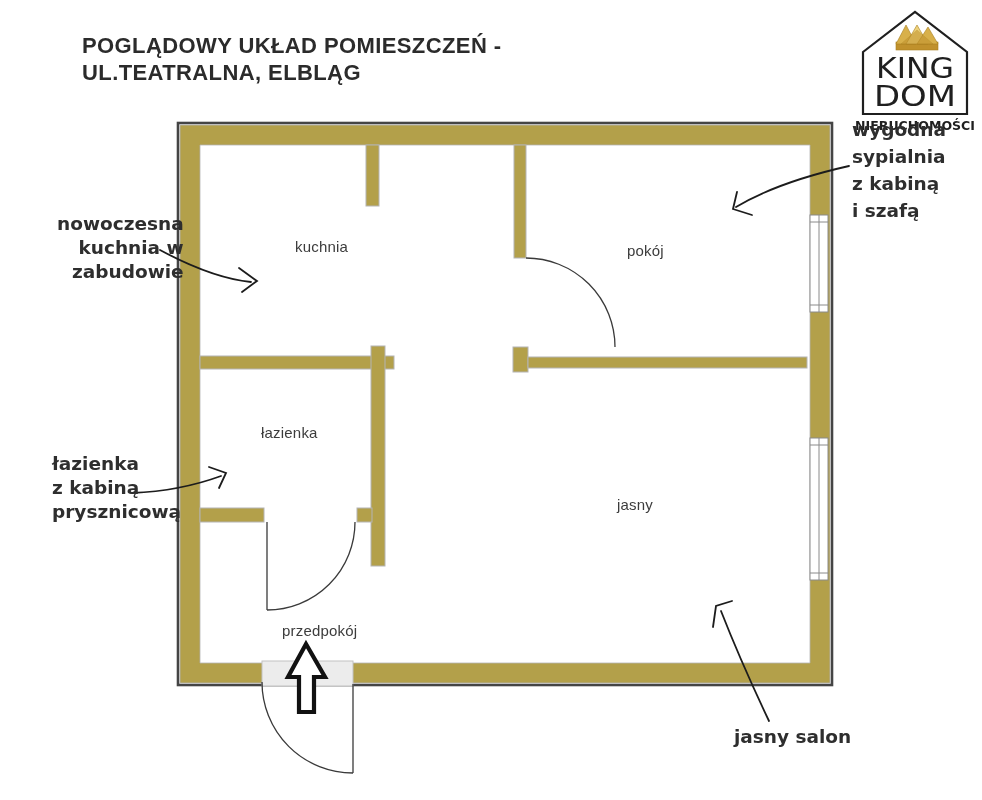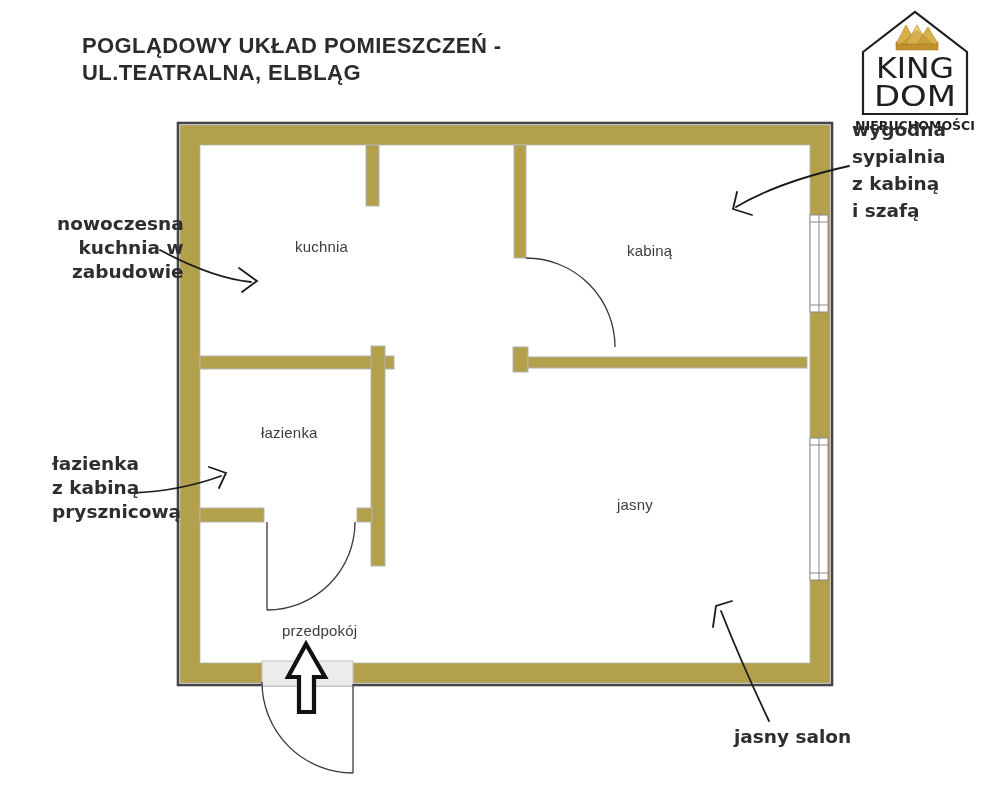--- a/index.html
+++ b/index.html
@@ -112,21 +112,21 @@
     </g>
     <text x="915" y="78" text-anchor="middle" font-family="DejaVu Sans, sans-serif" font-size="28" fill="var(--ink)" textLength="78" lengthAdjust="spacingAndGlyphs">KING</text>
     <text x="915" y="106" text-anchor="middle" font-family="DejaVu Sans, sans-serif" font-size="28" fill="var(--ink)" textLength="82" lengthAdjust="spacingAndGlyphs">DOM</text>
     <text x="915" y="130" text-anchor="middle" font-family="DejaVu Sans, sans-serif" font-size="13" font-weight="bold" fill="var(--ink)" textLength="120" lengthAdjust="spacingAndGlyphs">NIERUCHOMOŚCI</text>
   </svg>
 
   <div class="title">POGLĄDOWY UKŁAD POMIESZCZEŃ -
 UL.TEATRALNA, ELBLĄG</div>
 
   <div class="room-label" id="lbl-kitchen">kuchnia</div>
-  <div class="room-label" id="lbl-bedroom">kabiną</div>
+  <div class="room-label" id="lbl-bedroom">pokój</div>
   <div class="room-label" id="lbl-bathroom">łazienka</div>
   <div class="room-label" id="lbl-living">jasny</div>
   <div class="room-label" id="lbl-hallway">przedpokój</div>
 
   <div class="annotation kitchen" id="ann-kitchen">nowoczesna
 kuchnia w
 zabudowie</div>
   <div class="annotation bathroom" id="ann-bathroom">łazienka
 z kabiną
 prysznicową</div>

